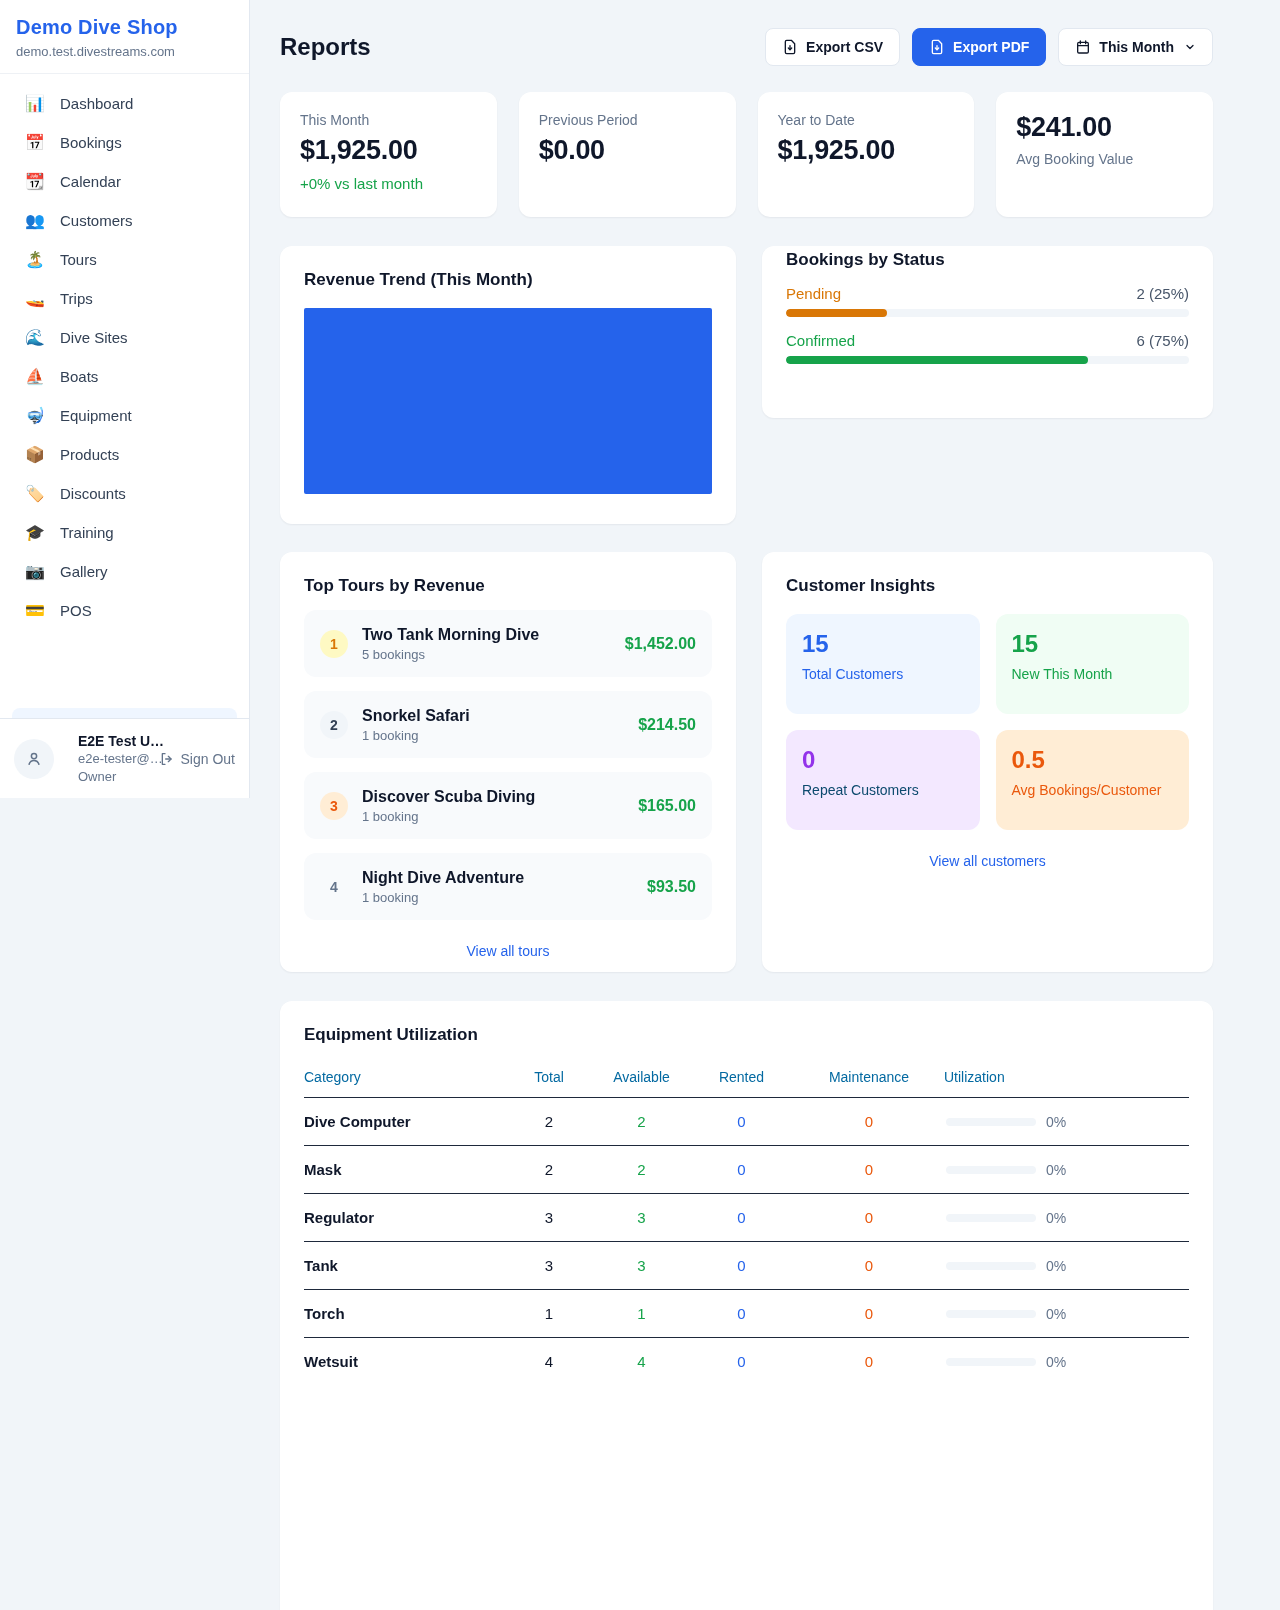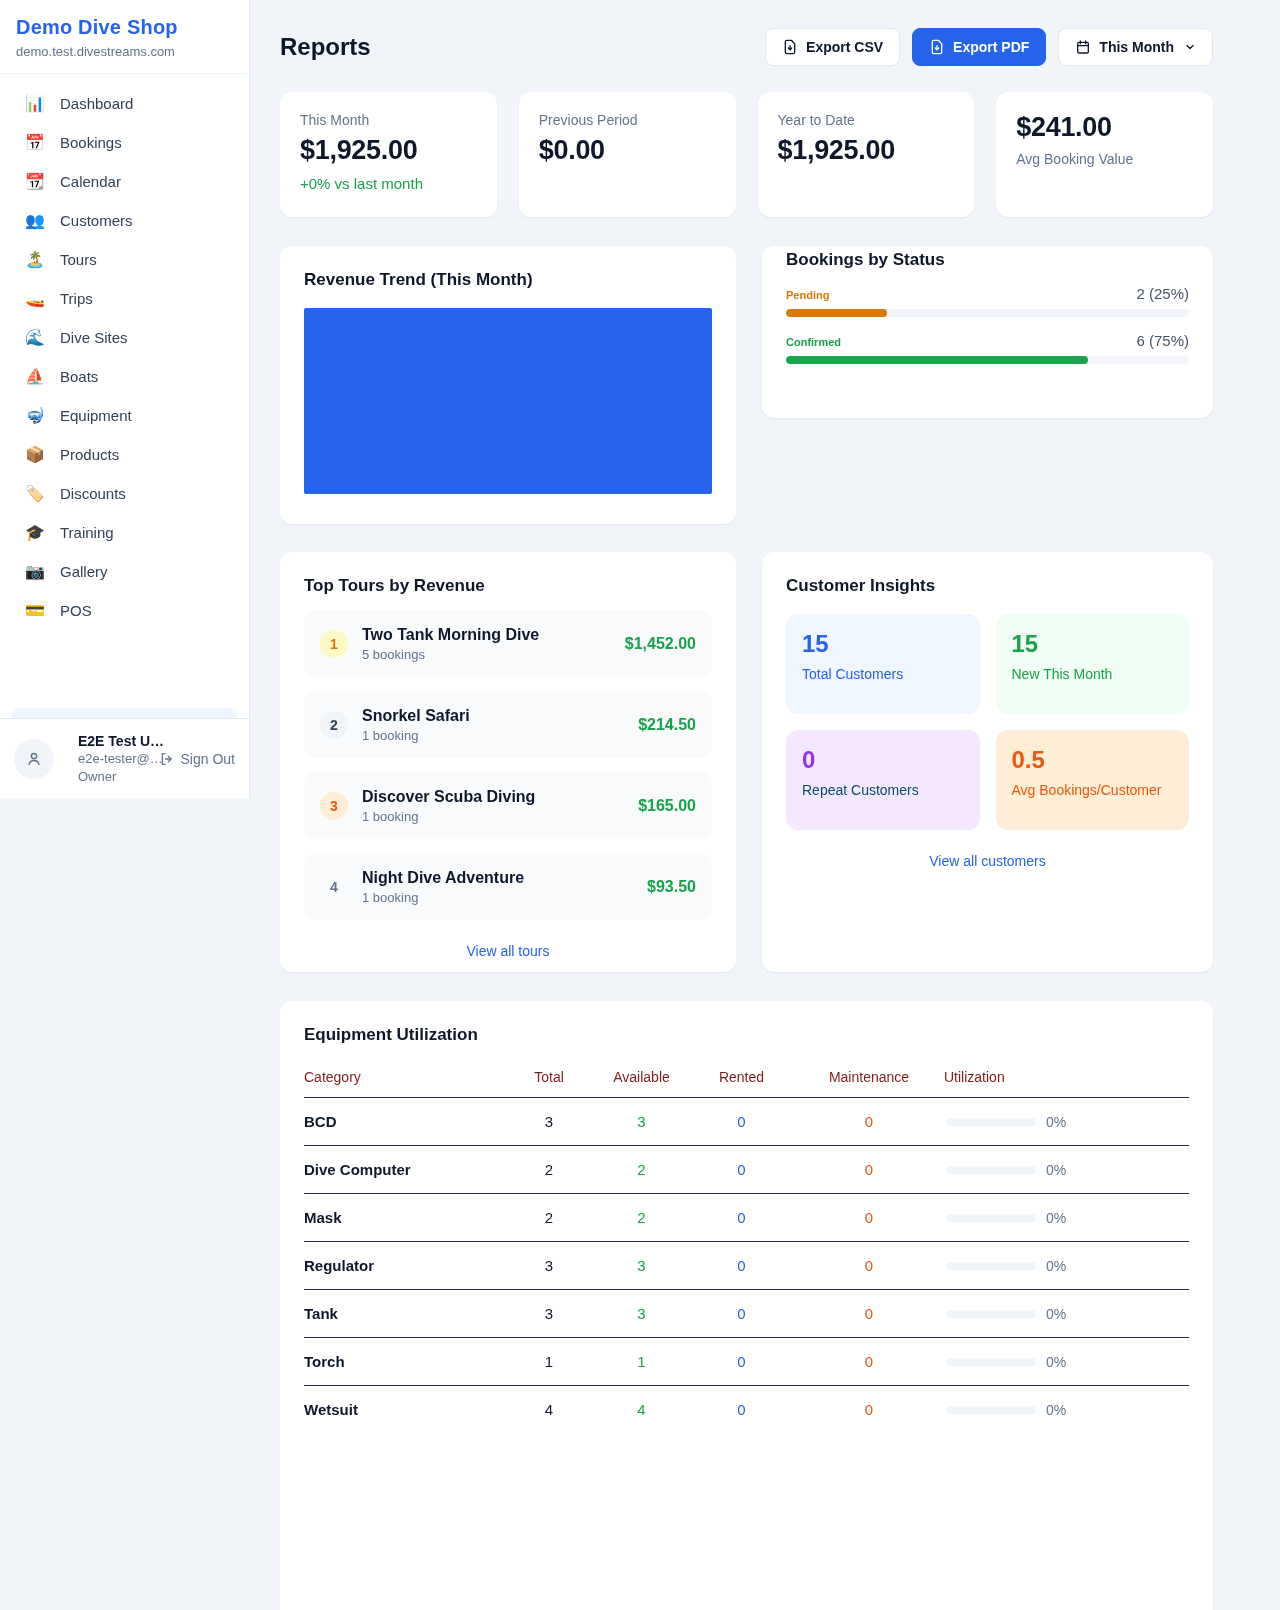--- a/index.html
+++ b/index.html
@@ -77,21 +77,21 @@
   .stat-card.value-first .stat-value { margin-top:0; }
   .stat-card.value-first .stat-label { margin-top:8px; }
 
   
   .row-2 { display:grid; grid-template-columns:456px 451px; gap:26px; margin-top:29px; align-items:start; }
   .revenue-card { padding:24px; height:278px; }
   .chart-block { margin-top:18px; height:186px; background:#2563eb; border-radius:2px; }
   .status-card { padding:4px 24px; height:172px; }
   .status-row { margin-top:15px; }
   .status-line { display:flex; justify-content:space-between; align-items:baseline; }
-  .status-label { font-size:11px; font-weight:bold; }
+  .status-label { font-size:15px; font-weight:normal; }
   .status-count { font-size:15px; color:#475569; }
   .status-track { margin-top:7px; height:8px; background:#f1f5f9; border-radius:4px; overflow:hidden; }
   .status-fill { height:100%; border-radius:4px; }
 
   
   .row-3 { display:grid; grid-template-columns:456px 451px; gap:26px; margin-top:28px; align-items:start; }
   .tours-card { padding:24px; height:420px; }
   .tour-row {
     margin-top:14px; background:#f8fafc; border-radius:12px;
     padding:12px 16px; display:flex; align-items:center; gap:14px; height:67px;
@@ -113,21 +113,21 @@
   .tile { border-radius:12px; padding:16px; height:100px; }
   .tile-value { font-size:24px; font-weight:bold; }
   .tile-label { font-size:14px; margin-top:8px; }
 
   
   .equipment-card { margin-top:29px; padding:24px; height:661px; }
   table { width:100%; border-collapse:collapse; table-layout:fixed; margin-top:16px; }
   col.c-cat { width:200px; } col.c-tot { width:90px; } col.c-av { width:95px; }
   col.c-re { width:105px; } col.c-ma { width:150px; } col.c-ut { width:auto; }
   th {
-    font-size:14px; font-weight:normal; color:#7f1d1d; text-align:center;
+    font-size:14px; font-weight:normal; color:#0369a1; text-align:center;
     padding:8px 0 12px; border-bottom:1px solid #1e293b;
   }
   th.left { text-align:left; }
   td { padding:15px 0; border-bottom:1px solid #1e293b; font-size:15px; text-align:center; }
   tr:last-child td { border-bottom:none; }
   td.cat { text-align:left; color:#0f172a; font-weight:bold; }
   td.avail { color:#16a34a; }
   td.rent { color:#2563eb; }
   td.maint { color:#ea580c; }
   td.util { text-align:left; }
@@ -395,33 +395,20 @@
           <th class="left">Category</th>
           <th>Total</th>
           <th>Available</th>
           <th>Rented</th>
           <th>Maintenance</th>
           <th class="left">Utilization</th>
         </tr>
       </thead>
       <tbody>
         <tr>
-          <td class="cat">BCD</td>
-          <td>3</td>
-          <td class="avail">3</td>
-          <td class="rent">0</td>
-          <td class="maint">0</td>
-          <td class="util">
-              <div class="util-wrap">
-                <div class="util-track"></div>
-                <span class="util-pct">0%</span>
-              </div>
-            </td>
-        </tr>
-        <tr>
           <td class="cat">Dive Computer</td>
           <td>2</td>
           <td class="avail">2</td>
           <td class="rent">0</td>
           <td class="maint">0</td>
           <td class="util">
               <div class="util-wrap">
                 <div class="util-track"></div>
                 <span class="util-pct">0%</span>
               </div>

